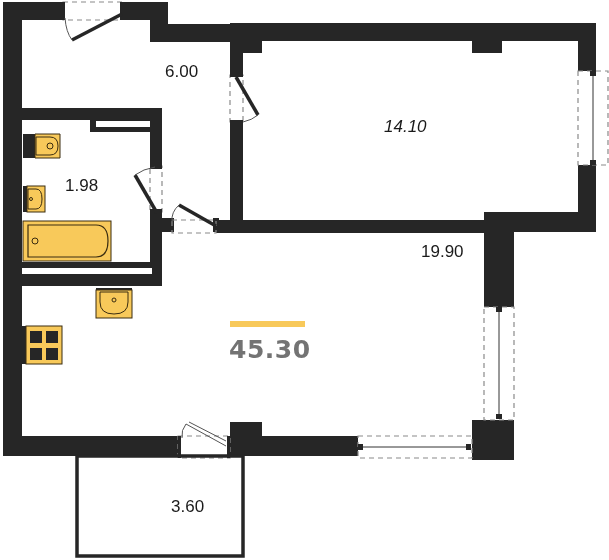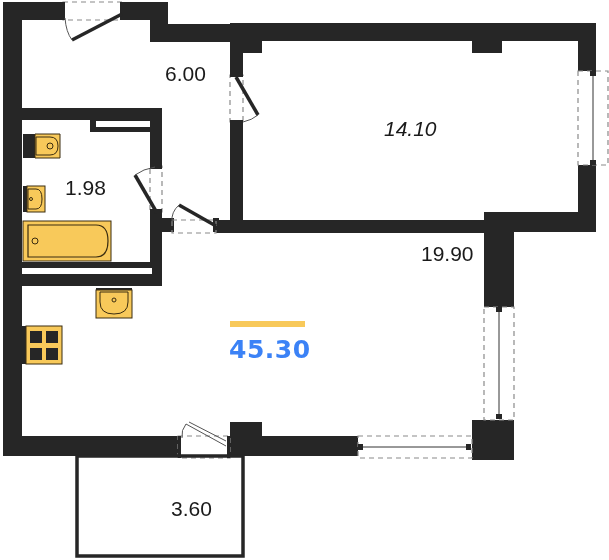--- a/index.html
+++ b/index.html
@@ -10,30 +10,30 @@
     .fixture-dark { fill: #262626; }
     .dash { fill: none; stroke: #8a8a8a; stroke-width: 1.2; stroke-dasharray: 5 4; }
     .leaf { stroke: #262626; stroke-width: 3.5; }
     .arc { fill: none; stroke: #555; stroke-width: 1; }
     .sash { stroke: #333; stroke-width: 1; }
     .stub { fill: #262626; }
     .balcony { fill: none; stroke: #262626; stroke-width: 3.5; }
     .label {
       position: absolute;
       font-family: "Liberation Sans", "DejaVu Sans", sans-serif;
-      font-size: 21px;
+      font-size: 17px;
       color: #1a1a1a;
       white-space: nowrap;
     }
     .total {
       position: absolute;
       font-family: "DejaVu Sans", "Liberation Sans", sans-serif;
       font-weight: bold;
       font-size: 25px;
-      color: #3b82f6;
+      color: #737373;
       letter-spacing: 0.5px;
     }
     .total-bar {
       position: absolute;
       height: 6px;
     }
   </style>
 </head>
 <body>
 

